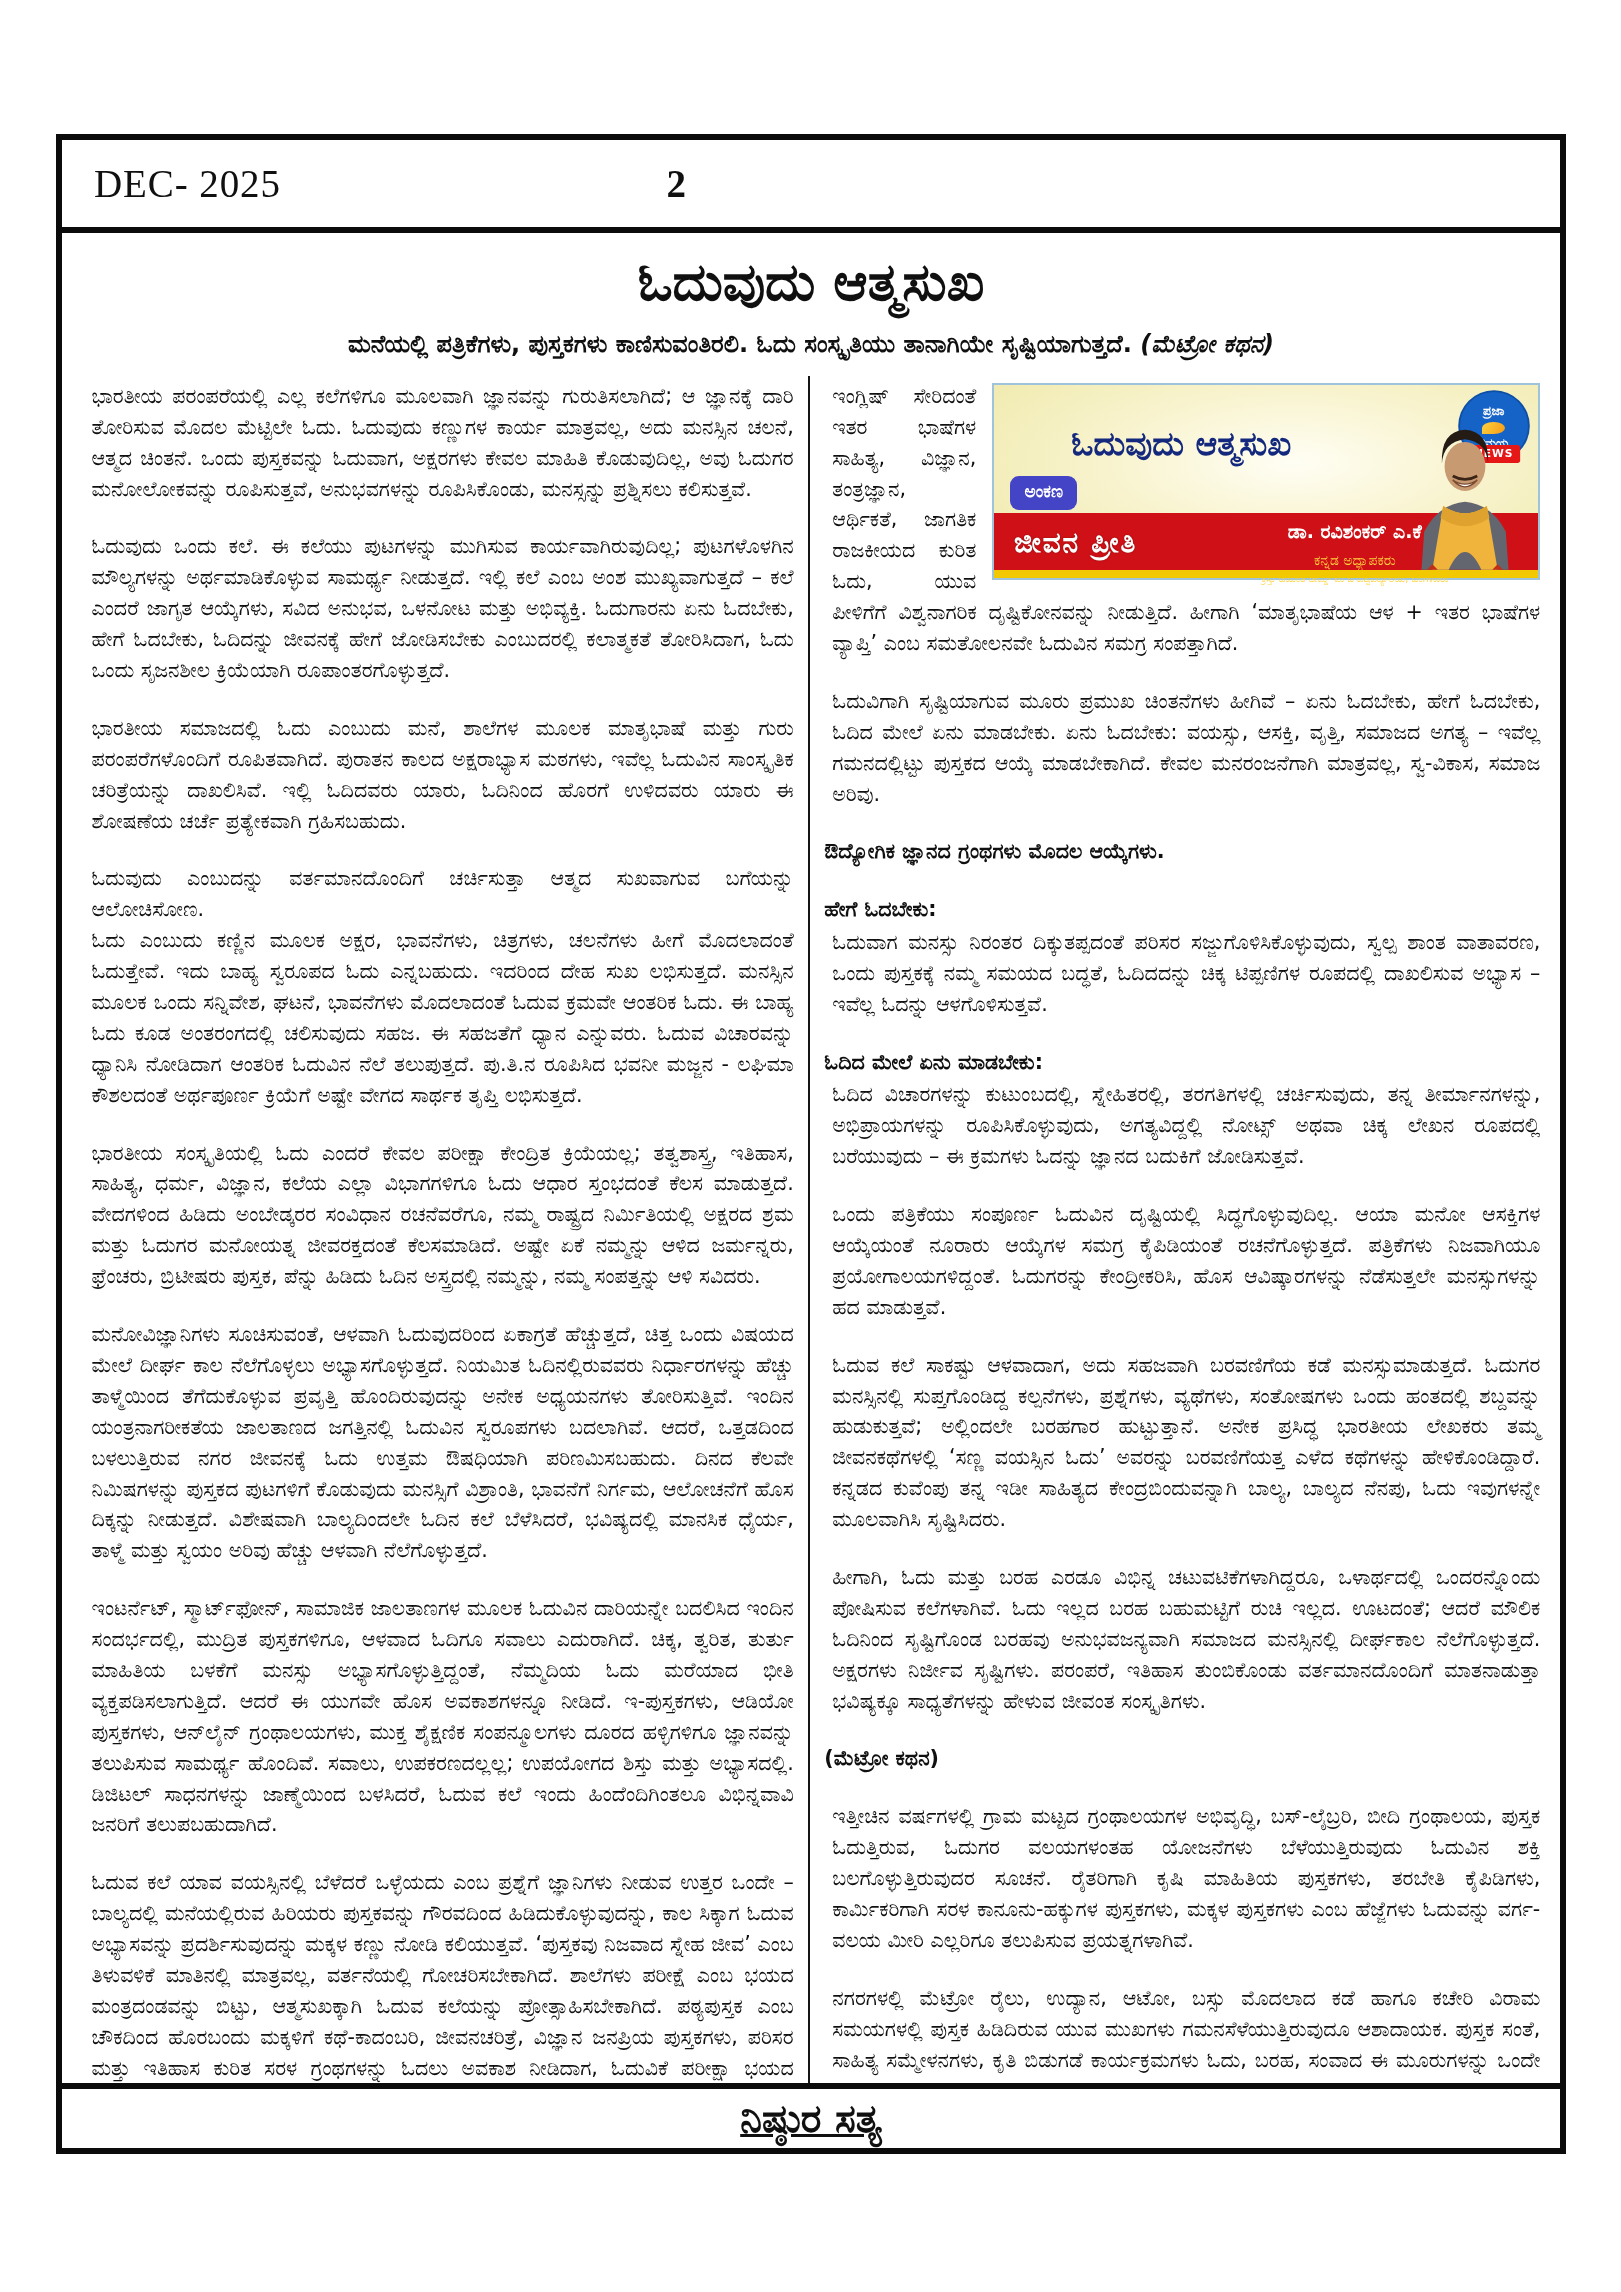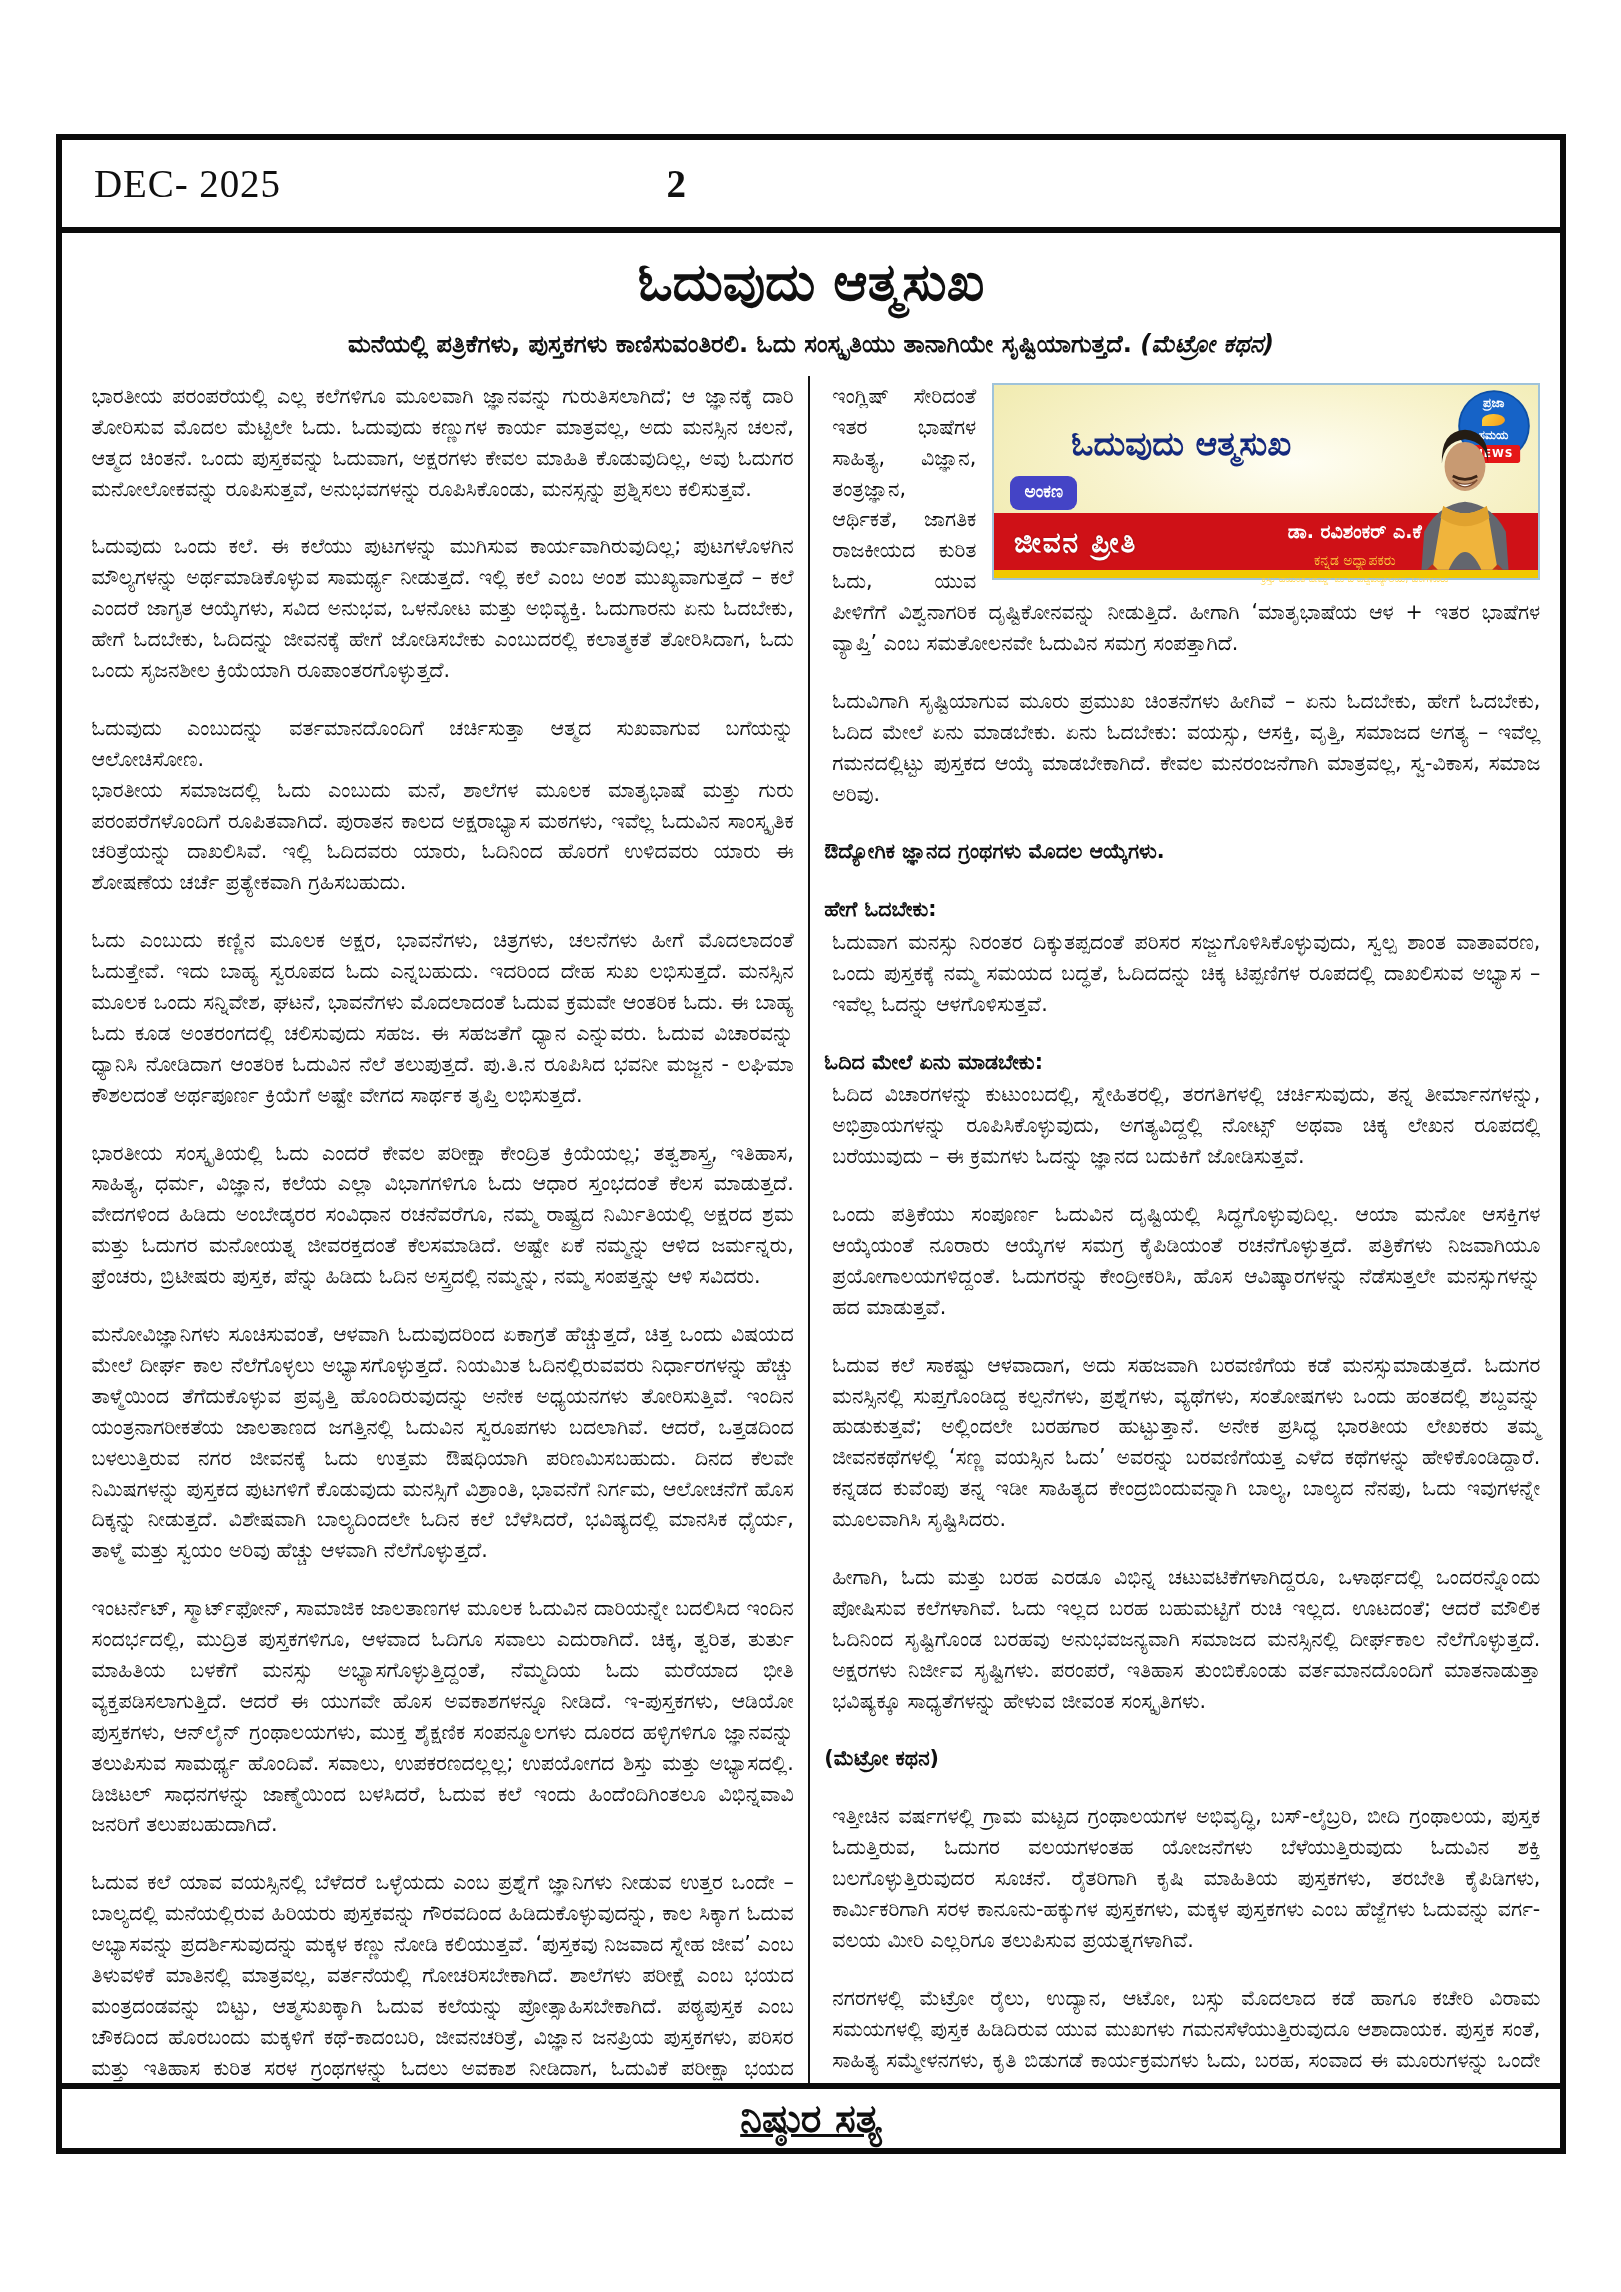--- a/index.html
+++ b/index.html
@@ -32,21 +32,21 @@
   .subhead{font-weight:bold;margin:0 0 27px 0;}
   .subhead.lead-in{margin-bottom:1.8px;}
 
   
   .card{float:right;width:548px;height:197px;margin:1.8px 0 14.3px 16px;position:relative;
         border:2.7px solid #9fc3da;box-sizing:border-box;
         background:radial-gradient(ellipse at 55% 40%, #fffef4 0%, #f8f3cd 45%, #eee8a6 100%);}
   .card-title{position:absolute;left:77px;top:34px;font-size:33px;font-weight:bold;color:#14297d;}
   .news-logo{position:absolute;right:10.7px;top:7.2px;width:68px;height:68px;border-radius:50%;
              background:#1663c7;color:#fff;text-align:center;font-weight:bold;box-shadow:0 0 0 1.8px #0d4fa4;}
-  .news-logo .l1{font-size:12.5px;padding-top:2px;}
+  .news-logo .l1{font-size:12.5px;padding-top:10px;}
   .news-logo .swirl{width:23px;height:12.5px;margin:0.9px auto;border-radius:50% 50% 50% 0;
                     background:linear-gradient(120deg,#ffd23e,#f59a16);}
   .news-logo .l2{font-size:11.6px;}
   .news-logo .l3{position:absolute;left:50%;transform:translateX(-50%);bottom:-2.7px;background:#e51717;
                  color:#fff;font-size:10.7px;font-weight:bold;padding:0.9px 7.2px;border-radius:2.7px;letter-spacing:0.9px;}
   .ankana{position:absolute;left:16px;bottom:68px;background:#4444c6;color:#fff;
           font-size:17px;font-weight:bold;padding:2.7px 14.3px 5.4px;border-radius:9px;}
   .band{position:absolute;left:0;right:0;bottom:8px;height:57px;background:#cf1117;}
   .col-name{position:absolute;left:19.7px;top:9px;font-size:28px;font-weight:bold;color:#fff;
             text-shadow:0 0 1.8px #7a0c0c;letter-spacing:1.8px;}
@@ -79,22 +79,22 @@
         <span>ಮನೆಯಲ್ಲಿ ಪತ್ರಿಕೆಗಳು, ಪುಸ್ತಕಗಳು ಕಾಣಿಸುವಂತಿರಲಿ. ಓದು ಸಂಸ್ಕೃತಿಯು ತಾನಾಗಿಯೇ ಸೃಷ್ಟಿಯಾಗುತ್ತದೆ.</span>
         <span class="sub-tag">(ಮೆಟ್ರೋ ಕಥನ)</span>
       </div>
     </div>
 
     <div class="cols">
 
       <div class="col col-left">
         <p class="para">ಭಾರತೀಯ ಪರಂಪರೆಯಲ್ಲಿ ಎಲ್ಲ ಕಲೆಗಳಿಗೂ ಮೂಲವಾಗಿ ಜ್ಞಾನವನ್ನು ಗುರುತಿಸಲಾಗಿದೆ; ಆ ಜ್ಞಾನಕ್ಕೆ ದಾರಿ ತೋರಿಸುವ ಮೊದಲ ಮೆಟ್ಟಿಲೇ ಓದು. ಓದುವುದು ಕಣ್ಣುಗಳ ಕಾರ್ಯ ಮಾತ್ರವಲ್ಲ, ಅದು ಮನಸ್ಸಿನ ಚಲನೆ, ಆತ್ಮದ ಚಿಂತನೆ. ಒಂದು ಪುಸ್ತಕವನ್ನು ಓದುವಾಗ, ಅಕ್ಷರಗಳು ಕೇವಲ ಮಾಹಿತಿ ಕೊಡುವುದಿಲ್ಲ, ಅವು ಓದುಗರ ಮನೋಲೋಕವನ್ನು ರೂಪಿಸುತ್ತವೆ, ಅನುಭವಗಳನ್ನು ರೂಪಿಸಿಕೊಂಡು, ಮನಸ್ಸನ್ನು ಪ್ರಶ್ನಿಸಲು ಕಲಿಸುತ್ತವೆ.</p>
         <p class="para">ಓದುವುದು ಒಂದು ಕಲೆ. ಈ ಕಲೆಯು ಪುಟಗಳನ್ನು ಮುಗಿಸುವ ಕಾರ್ಯವಾಗಿರುವುದಿಲ್ಲ; ಪುಟಗಳೊಳಗಿನ ಮೌಲ್ಯಗಳನ್ನು ಅರ್ಥಮಾಡಿಕೊಳ್ಳುವ ಸಾಮರ್ಥ್ಯ ನೀಡುತ್ತದೆ. ಇಲ್ಲಿ ಕಲೆ ಎಂಬ ಅಂಶ ಮುಖ್ಯವಾಗುತ್ತದೆ – ಕಲೆ ಎಂದರೆ ಜಾಗೃತ ಆಯ್ಕೆಗಳು, ಸವಿದ ಅನುಭವ, ಒಳನೋಟ ಮತ್ತು ಅಭಿವ್ಯಕ್ತಿ. ಓದುಗಾರನು ಏನು ಓದಬೇಕು, ಹೇಗೆ ಓದಬೇಕು, ಓದಿದನ್ನು ಜೀವನಕ್ಕೆ ಹೇಗೆ ಜೋಡಿಸಬೇಕು ಎಂಬುದರಲ್ಲಿ ಕಲಾತ್ಮಕತೆ ತೋರಿಸಿದಾಗ, ಓದು ಒಂದು ಸೃಜನಶೀಲ ಕ್ರಿಯೆಯಾಗಿ ರೂಪಾಂತರಗೊಳ್ಳುತ್ತದೆ.</p>
+        <p class="para">ಭಾರತೀಯ ಸಮಾಜದಲ್ಲಿ ಓದು ಎಂಬುದು ಮನೆ, ಶಾಲೆಗಳ ಮೂಲಕ ಮಾತೃಭಾಷೆ ಮತ್ತು ಗುರು ಪರಂಪರೆಗಳೊಂದಿಗೆ ರೂಪಿತವಾಗಿದೆ. ಪುರಾತನ ಕಾಲದ ಅಕ್ಷರಾಭ್ಯಾಸ ಮಠಗಳು, ಇವೆಲ್ಲ ಓದುವಿನ ಸಾಂಸ್ಕೃತಿಕ ಚರಿತ್ರೆಯನ್ನು ದಾಖಲಿಸಿವೆ. ಇಲ್ಲಿ ಓದಿದವರು ಯಾರು, ಓದಿನಿಂದ ಹೊರಗೆ ಉಳಿದವರು ಯಾರು ಈ ಶೋಷಣೆಯ ಚರ್ಚೆ ಪ್ರತ್ಯೇಕವಾಗಿ ಗ್ರಹಿಸಬಹುದು.</p>
         <p class="para tight">ಓದುವುದು ಎಂಬುದನ್ನು ವರ್ತಮಾನದೊಂದಿಗೆ ಚರ್ಚಿಸುತ್ತಾ ಆತ್ಮದ ಸುಖವಾಗುವ ಬಗೆಯನ್ನು ಆಲೋಚಿಸೋಣ.</p>
-        <p class="para">ಭಾರತೀಯ ಸಮಾಜದಲ್ಲಿ ಓದು ಎಂಬುದು ಮನೆ, ಶಾಲೆಗಳ ಮೂಲಕ ಮಾತೃಭಾಷೆ ಮತ್ತು ಗುರು ಪರಂಪರೆಗಳೊಂದಿಗೆ ರೂಪಿತವಾಗಿದೆ. ಪುರಾತನ ಕಾಲದ ಅಕ್ಷರಾಭ್ಯಾಸ ಮಠಗಳು, ಇವೆಲ್ಲ ಓದುವಿನ ಸಾಂಸ್ಕೃತಿಕ ಚರಿತ್ರೆಯನ್ನು ದಾಖಲಿಸಿವೆ. ಇಲ್ಲಿ ಓದಿದವರು ಯಾರು, ಓದಿನಿಂದ ಹೊರಗೆ ಉಳಿದವರು ಯಾರು ಈ ಶೋಷಣೆಯ ಚರ್ಚೆ ಪ್ರತ್ಯೇಕವಾಗಿ ಗ್ರಹಿಸಬಹುದು.</p>
         <p class="para">ಓದು ಎಂಬುದು ಕಣ್ಣಿನ ಮೂಲಕ ಅಕ್ಷರ, ಭಾವನೆಗಳು, ಚಿತ್ರಗಳು, ಚಲನೆಗಳು ಹೀಗೆ ಮೊದಲಾದಂತೆ ಓದುತ್ತೇವೆ. ಇದು ಬಾಹ್ಯ ಸ್ವರೂಪದ ಓದು ಎನ್ನಬಹುದು. ಇದರಿಂದ ದೇಹ ಸುಖ ಲಭಿಸುತ್ತದೆ. ಮನಸ್ಸಿನ ಮೂಲಕ ಒಂದು ಸನ್ನಿವೇಶ, ಘಟನೆ, ಭಾವನೆಗಳು ಮೊದಲಾದಂತೆ ಓದುವ ಕ್ರಮವೇ ಆಂತರಿಕ ಓದು. ಈ ಬಾಹ್ಯ ಓದು ಕೂಡ ಅಂತರಂಗದಲ್ಲಿ ಚಲಿಸುವುದು ಸಹಜ. ಈ ಸಹಜತೆಗೆ ಧ್ಯಾನ ಎನ್ನುವರು. ಓದುವ ವಿಚಾರವನ್ನು ಧ್ಯಾನಿಸಿ ನೋಡಿದಾಗ ಆಂತರಿಕ ಓದುವಿನ ನೆಲೆ ತಲುಪುತ್ತದೆ. ಪು.ತಿ.ನ ರೂಪಿಸಿದ ಭವನೀ ಮಜ್ಜನ - ಲಘಿಮಾ ಕೌಶಲದಂತೆ ಅರ್ಥಪೂರ್ಣ ಕ್ರಿಯೆಗೆ ಅಷ್ಟೇ ವೇಗದ ಸಾರ್ಥಕ ತೃಪ್ತಿ ಲಭಿಸುತ್ತದೆ.</p>
         <p class="para">ಭಾರತೀಯ ಸಂಸ್ಕೃತಿಯಲ್ಲಿ ಓದು ಎಂದರೆ ಕೇವಲ ಪರೀಕ್ಷಾ ಕೇಂದ್ರಿತ ಕ್ರಿಯೆಯಲ್ಲ; ತತ್ವಶಾಸ್ತ್ರ, ಇತಿಹಾಸ, ಸಾಹಿತ್ಯ, ಧರ್ಮ, ವಿಜ್ಞಾನ, ಕಲೆಯ ಎಲ್ಲಾ ವಿಭಾಗಗಳಿಗೂ ಓದು ಆಧಾರ ಸ್ತಂಭದಂತೆ ಕೆಲಸ ಮಾಡುತ್ತದೆ. ವೇದಗಳಿಂದ ಹಿಡಿದು ಅಂಬೇಡ್ಕರರ ಸಂವಿಧಾನ ರಚನೆವರೆಗೂ, ನಮ್ಮ ರಾಷ್ಟ್ರದ ನಿರ್ಮಿತಿಯಲ್ಲಿ ಅಕ್ಷರದ ಶ್ರಮ ಮತ್ತು ಓದುಗರ ಮನೋಯತ್ನ ಜೀವರಕ್ತದಂತೆ ಕೆಲಸಮಾಡಿದೆ. ಅಷ್ಟೇ ಏಕೆ ನಮ್ಮನ್ನು ಆಳಿದ ಜರ್ಮನ್ನರು, ಫ್ರೆಂಚರು, ಬ್ರಿಟೀಷರು ಪುಸ್ತಕ, ಪೆನ್ನು ಹಿಡಿದು ಓದಿನ ಅಸ್ತ್ರದಲ್ಲಿ ನಮ್ಮನ್ನು, ನಮ್ಮ ಸಂಪತ್ತನ್ನು ಆಳಿ ಸವಿದರು.</p>
         <p class="para">ಮನೋವಿಜ್ಞಾನಿಗಳು ಸೂಚಿಸುವಂತೆ, ಆಳವಾಗಿ ಓದುವುದರಿಂದ ಏಕಾಗ್ರತೆ ಹೆಚ್ಚುತ್ತದೆ, ಚಿತ್ತ ಒಂದು ವಿಷಯದ ಮೇಲೆ ದೀರ್ಘ ಕಾಲ ನೆಲೆಗೊಳ್ಳಲು ಅಭ್ಯಾಸಗೊಳ್ಳುತ್ತದೆ. ನಿಯಮಿತ ಓದಿನಲ್ಲಿರುವವರು ನಿರ್ಧಾರಗಳನ್ನು ಹೆಚ್ಚು ತಾಳ್ಮೆಯಿಂದ ತೆಗೆದುಕೊಳ್ಳುವ ಪ್ರವೃತ್ತಿ ಹೊಂದಿರುವುದನ್ನು ಅನೇಕ ಅಧ್ಯಯನಗಳು ತೋರಿಸುತ್ತಿವೆ. ಇಂದಿನ ಯಂತ್ರನಾಗರೀಕತೆಯ ಜಾಲತಾಣದ ಜಗತ್ತಿನಲ್ಲಿ ಓದುವಿನ ಸ್ವರೂಪಗಳು ಬದಲಾಗಿವೆ. ಆದರೆ, ಒತ್ತಡದಿಂದ ಬಳಲುತ್ತಿರುವ ನಗರ ಜೀವನಕ್ಕೆ ಓದು ಉತ್ತಮ ಔಷಧಿಯಾಗಿ ಪರಿಣಮಿಸಬಹುದು. ದಿನದ ಕೆಲವೇ ನಿಮಿಷಗಳನ್ನು ಪುಸ್ತಕದ ಪುಟಗಳಿಗೆ ಕೊಡುವುದು ಮನಸ್ಸಿಗೆ ವಿಶ್ರಾಂತಿ, ಭಾವನೆಗೆ ನಿರ್ಗಮ, ಆಲೋಚನೆಗೆ ಹೊಸ ದಿಕ್ಕನ್ನು ನೀಡುತ್ತದೆ. ವಿಶೇಷವಾಗಿ ಬಾಲ್ಯದಿಂದಲೇ ಓದಿನ ಕಲೆ ಬೆಳೆಸಿದರೆ, ಭವಿಷ್ಯದಲ್ಲಿ ಮಾನಸಿಕ ಧೈರ್ಯ, ತಾಳ್ಮೆ ಮತ್ತು ಸ್ವಯಂ ಅರಿವು ಹೆಚ್ಚು ಆಳವಾಗಿ ನೆಲೆಗೊಳ್ಳುತ್ತದೆ.</p>
         <p class="para">ಇಂಟರ್ನೆಟ್, ಸ್ಮಾರ್ಟ್‌ಫೋನ್, ಸಾಮಾಜಿಕ ಜಾಲತಾಣಗಳ ಮೂಲಕ ಓದುವಿನ ದಾರಿಯನ್ನೇ ಬದಲಿಸಿದ ಇಂದಿನ ಸಂದರ್ಭದಲ್ಲಿ, ಮುದ್ರಿತ ಪುಸ್ತಕಗಳಿಗೂ, ಆಳವಾದ ಓದಿಗೂ ಸವಾಲು ಎದುರಾಗಿದೆ. ಚಿಕ್ಕ, ತ್ವರಿತ, ತುರ್ತು ಮಾಹಿತಿಯ ಬಳಕೆಗೆ ಮನಸ್ಸು ಅಭ್ಯಾಸಗೊಳ್ಳುತ್ತಿದ್ದಂತೆ, ನೆಮ್ಮದಿಯ ಓದು ಮರೆಯಾದ ಭೀತಿ ವ್ಯಕ್ತಪಡಿಸಲಾಗುತ್ತಿದೆ. ಆದರೆ ಈ ಯುಗವೇ ಹೊಸ ಅವಕಾಶಗಳನ್ನೂ ನೀಡಿದೆ. ಇ-ಪುಸ್ತಕಗಳು, ಆಡಿಯೋ ಪುಸ್ತಕಗಳು, ಆನ್‌ಲೈನ್ ಗ್ರಂಥಾಲಯಗಳು, ಮುಕ್ತ ಶೈಕ್ಷಣಿಕ ಸಂಪನ್ಮೂಲಗಳು ದೂರದ ಹಳ್ಳಿಗಳಿಗೂ ಜ್ಞಾನವನ್ನು ತಲುಪಿಸುವ ಸಾಮರ್ಥ್ಯ ಹೊಂದಿವೆ. ಸವಾಲು, ಉಪಕರಣದಲ್ಲಲ್ಲ; ಉಪಯೋಗದ ಶಿಸ್ತು ಮತ್ತು ಅಭ್ಯಾಸದಲ್ಲಿ. ಡಿಜಿಟಲ್ ಸಾಧನಗಳನ್ನು ಜಾಣ್ಮೆಯಿಂದ ಬಳಸಿದರೆ, ಓದುವ ಕಲೆ ಇಂದು ಹಿಂದೆಂದಿಗಿಂತಲೂ ವಿಭಿನ್ನವಾವಿ ಜನರಿಗೆ ತಲುಪಬಹುದಾಗಿದೆ.</p>
         <p class="para">ಓದುವ ಕಲೆ ಯಾವ ವಯಸ್ಸಿನಲ್ಲಿ ಬೆಳೆದರೆ ಒಳ್ಳೆಯದು ಎಂಬ ಪ್ರಶ್ನೆಗೆ ಜ್ಞಾನಿಗಳು ನೀಡುವ ಉತ್ತರ ಒಂದೇ – ಬಾಲ್ಯದಲ್ಲಿ ಮನೆಯಲ್ಲಿರುವ ಹಿರಿಯರು ಪುಸ್ತಕವನ್ನು ಗೌರವದಿಂದ ಹಿಡಿದುಕೊಳ್ಳುವುದನ್ನು, ಕಾಲ ಸಿಕ್ಕಾಗ ಓದುವ ಅಭ್ಯಾಸವನ್ನು ಪ್ರದರ್ಶಿಸುವುದನ್ನು ಮಕ್ಕಳ ಕಣ್ಣು ನೋಡಿ ಕಲಿಯುತ್ತವೆ. ‘ಪುಸ್ತಕವು ನಿಜವಾದ ಸ್ನೇಹ ಜೀವ’ ಎಂಬ ತಿಳುವಳಿಕೆ ಮಾತಿನಲ್ಲಿ ಮಾತ್ರವಲ್ಲ, ವರ್ತನೆಯಲ್ಲಿ ಗೋಚರಿಸಬೇಕಾಗಿದೆ. ಶಾಲೆಗಳು ಪರೀಕ್ಷೆ ಎಂಬ ಭಯದ ಮಂತ್ರದಂಡವನ್ನು ಬಿಟ್ಟು, ಆತ್ಮಸುಖಕ್ಕಾಗಿ ಓದುವ ಕಲೆಯನ್ನು ಪ್ರೋತ್ಸಾಹಿಸಬೇಕಾಗಿದೆ. ಪಠ್ಯಪುಸ್ತಕ ಎಂಬ ಚೌಕದಿಂದ ಹೊರಬಂದು ಮಕ್ಕಳಿಗೆ ಕಥೆ-ಕಾದಂಬರಿ, ಜೀವನಚರಿತ್ರೆ, ವಿಜ್ಞಾನ ಜನಪ್ರಿಯ ಪುಸ್ತಕಗಳು, ಪರಿಸರ ಮತ್ತು ಇತಿಹಾಸ ಕುರಿತ ಸರಳ ಗ್ರಂಥಗಳನ್ನು ಓದಲು ಅವಕಾಶ ನೀಡಿದಾಗ, ಓದುವಿಕೆ ಪರೀಕ್ಷಾ ಭಯದ ಬಂಧನದಿಂದ ಮುಕ್ತವಾಗಿ ಸಂತೋಷದ ಕ್ರಿಯೆಯಾಗುತ್ತದೆ. ಗ್ರಂಥಾಲಯ ಅವಧಿಗಳು, ಓದು ಸ್ಪರ್ಧೆಗಳು, ಚಿಂತನ ಮಾದರಿಯ ಚಟುವಟಿಕೆಗಳು ಮಕ್ಕಳಲ್ಲಿ ಓದಿನ ಕಲೆ ಬೆಳೆಸಲು ಪರಿಣಾಮಕಾರಿ. ಕಳೆದ ಶತಮಾನದ ಶಾಲೆಗಳಲ್ಲಿ ಈ ಸೆಮಿಸ್ಟರ್ ಸಾಂಕ್ರಮಿಕವು ಇರಲಿಲ್ಲ. ಇಡೀ ವರ್ಷ ಆನಂದದಿಂದ ಓದುತ್ತಿದ್ದೆವು. ಗುರುಗಳೇ ಇಂದಿನ ಗೂಗಲ್ ಆಗಿದ್ದರು.</p>
 
       </div>
 
       <div class="col col-right">
 

